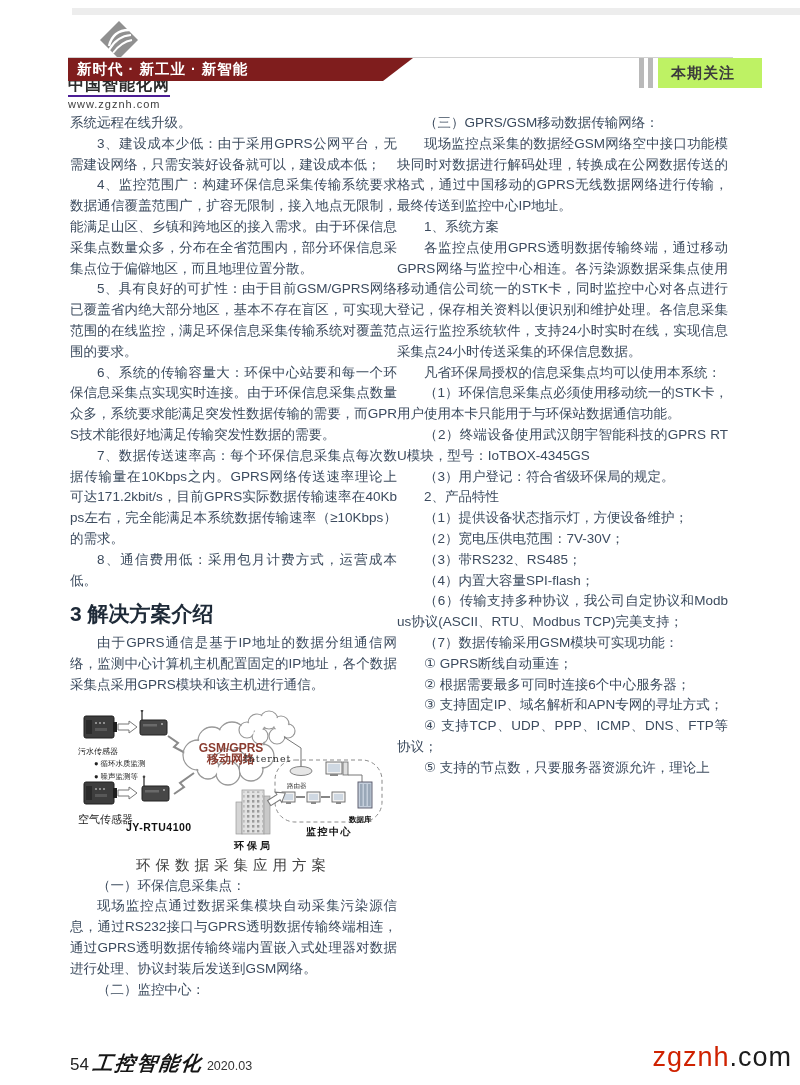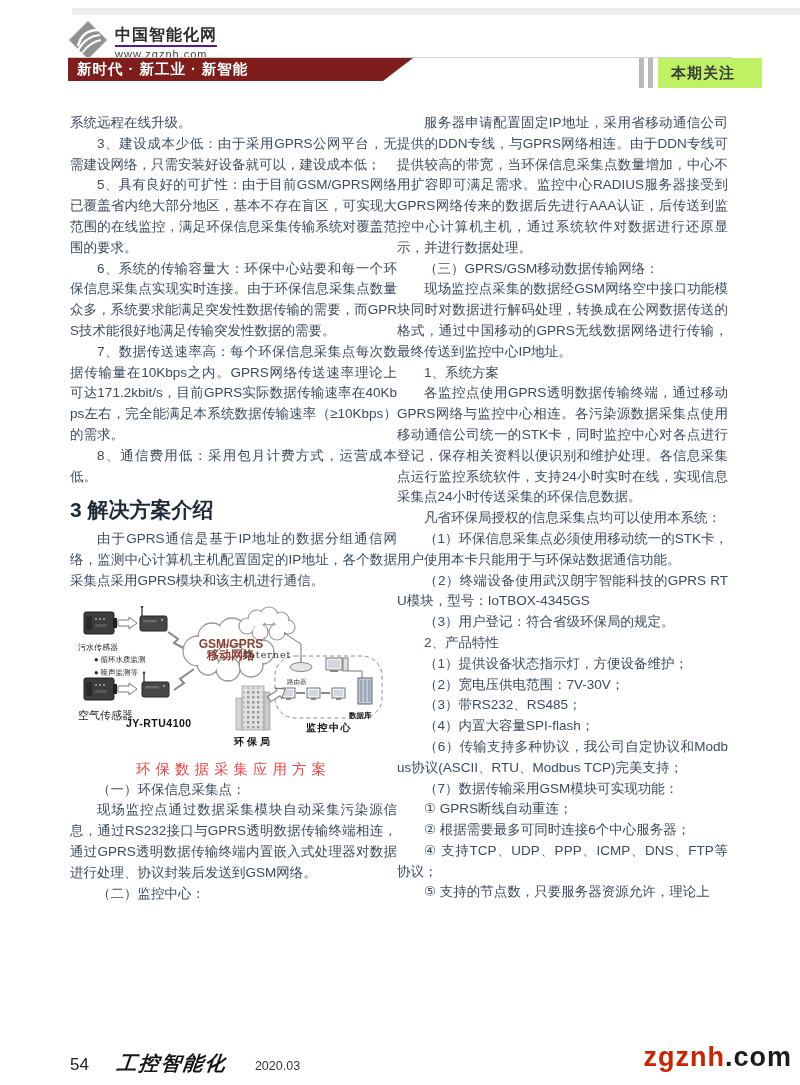--- a/index.html
+++ b/index.html
@@ -5,21 +5,21 @@
   html,body { margin:0; padding:0; background:#ffffff; }
   .page {
     position:relative; width:800px; height:1085px; background:#ffffff;
     font-family:"Liberation Sans","DejaVu Sans",sans-serif; overflow:hidden;
     color:#3c4b5e;
   }
   
   .top-band { position:absolute; left:72px; top:8px; width:728px; height:7px; background:#ededed; }
 
   
-  .logo { position:absolute; left:68px; top:20px; display:flex; align-items:flex-end; gap:7px; }
+  .logo { position:absolute; left:68px; top:20px; display:flex; align-items:center; gap:16px;flex-direction:column; }
   .logo-icon { width:40px; height:40px; }
   .logo-title { font-size:16px; font-weight:bold; color:#2b2b2b; letter-spacing:1px; line-height:18px; }
   .logo-url { font-size:11px; color:#3d3d3d; letter-spacing:1px; border-top:2px solid #4c1d95; padding-top:1px; margin-top:1px; }
 
   .banner-left {
     position:absolute; left:68px; top:58px; width:345px; height:23px;
     background:#7f1d1d; color:#ffffff; font-size:14.5px; font-weight:bold;
     letter-spacing:1px; line-height:23px; padding-left:9px; box-sizing:border-box;
     clip-path:polygon(0 0,100% 0,calc(100% - 30px) 100%,0 100%);
   }
@@ -50,33 +50,33 @@
   .lbl-bullet2 { left:24px; top:57px;  font-size:7.5px; }
   .lbl-sensor2 { left:8px;  top:99px;  font-size:11px; }
   .lbl-rtu     { left:56px; top:107px; font-size:10.5px; font-weight:bold; color:#111; letter-spacing:.5px; }
   .lbl-cloud   { left:118px; top:33px; width:86px; text-align:center; font-size:12px; font-weight:bold; color:#8a3c30; line-height:11px; }
   .lbl-inet    { left:174px; top:13px; font-family:"DejaVu Serif","Liberation Serif",serif; font-size:9.5px; color:#333; letter-spacing:1px;margin-top:26px; }
   .lbl-router  { left:217px; top:66px; font-size:6.5px; color:#333; }
   .lbl-bureau  { left:164px; top:126px; font-size:10px; font-weight:bold; letter-spacing:3px; color:#111; }
   .lbl-db      { left:279px; top:100px; font-size:7.5px; font-weight:bold; color:#111; }
   .lbl-center  { left:236px; top:112px; font-size:10px; font-weight:bold; letter-spacing:1.5px; color:#111; }
   .caption {
-    margin-top:8px; text-align:center; font-family:"DejaVu Serif","Liberation Serif",serif;
-    font-size:14.5px; letter-spacing:5px; color:#ef4444;
-  }
-
-  
-  .footer-left { position:absolute; left:70px; top:1030px; display:flex; align-items:baseline; gap:28px; }
+    margin-top:0; text-align:center; font-family:"DejaVu Serif","Liberation Serif",serif;
+    font-size:14.5px; letter-spacing:5px; color:#404040;
+  }
+
+  
+  .footer-left { position:absolute; left:70px; top:1030px; display:flex; align-items:baseline; gap:4px; }
   .page-num { font-size:17px; color:#222; }
   .journal-logo {
     font-family:"DejaVu Serif","Liberation Serif",serif; font-style:italic; font-weight:bold;
     font-size:20px; color:#151515; letter-spacing:2px; transform:skewX(-6deg); display:inline-block;
   }
   .issue { font-size:12.5px; color:#333;margin-top:29px; }
-  .watermark { position:absolute; right:8px; top:1042px; font-size:27px; font-weight:bold; letter-spacing:1px; }
+  .watermark { position:absolute; right:8px; top:1042px; font-size:27px; font-weight:normal; letter-spacing:1px; }
   .wm-red  { color:#cf2200; }
   .wm-dark { color:#1c1c1c; }
 </style>
 </head>
 <body>
 
 <div class="page">
   <div class="top-band"></div>
 
   <div class="logo">
@@ -97,20 +97,21 @@
   <div class="banner-bars">
       <span></span>
       <span></span>
     </div>
   <div class="banner-right">本期关注</div>
 
   <main class="columns">
     <div class="col col-left">
       <p class="para noindent">系统远程在线升级。</p>
       <p class="para">3、建设成本少低：由于采用GPRS公网平台，无需建设网络，只需安装好设备就可以，建设成本低；</p>
+      <p class="para">4、监控范围广：构建环保信息采集传输系统要求数据通信覆盖范围广，扩容无限制，接入地点无限制，能满足山区、乡镇和跨地区的接入需求。由于环保信息采集点数量众多，分布在全省范围内，部分环保信息采集点位于偏僻地区，而且地理位置分散。</p>
       <p class="para">5、具有良好的可扩性：由于目前GSM/GPRS网络已覆盖省内绝大部分地区，基本不存在盲区，可实现大范围的在线监控，满足环保信息采集传输系统对覆盖范围的要求。</p>
       <p class="para">6、系统的传输容量大：环保中心站要和每一个环保信息采集点实现实时连接。由于环保信息采集点数量众多，系统要求能满足突发性数据传输的需要，而GPRS技术能很好地满足传输突发性数据的需要。</p>
       <p class="para">7、数据传送速率高：每个环保信息采集点每次数据传输量在10Kbps之内。GPRS网络传送速率理论上可达171.2kbit/s，目前GPRS实际数据传输速率在40Kbps左右，完全能满足本系统数据传输速率（≥10Kbps）的需求。</p>
       <p class="para">8、通信费用低：采用包月计费方式，运营成本低。</p>
       <h2 class="sec-heading">3 解决方案介绍</h2>
       <p class="para">由于GPRS通信是基于IP地址的数据分组通信网络，监测中心计算机主机配置固定的IP地址，各个数据采集点采用GPRS模块和该主机进行通信。</p>
 
       <figure class="diagram" style="margin-left:0;margin-right:0;">
         <svg width="327" height="145" viewBox="0 0 327 145">
           <defs>
@@ -269,38 +270,38 @@
         <div class="dlbl lbl-center">监控中心</div>
       </figure>
       <div class="caption">环保数据采集应用方案</div>
 
       <p class="para">（一）环保信息采集点：</p>
       <p class="para">现场监控点通过数据采集模块自动采集污染源信息，通过RS232接口与GPRS透明数据传输终端相连，通过GPRS透明数据传输终端内置嵌入式处理器对数据进行处理、协议封装后发送到GSM网络。</p>
       <p class="para">（二）监控中心：</p>
     </div>
 
     <div class="col col-right">
-      <p class="para">服务器申请配置固定IP地址，采用省移动通信公司提供的DDN专线，与GPRS网络相连。由于DDN专线可提供较高的带宽，当环保信息采集点数量增加，中心不用扩容即可满足需求。监控中心RADIUS服务器接受到GPRS网络传来的数据后先进行AAA认证，后传送到监控中心计算机主机，通过系统软件对数据进行还原显示，并进行数据处理。</p>
       <p class="para">（三）GPRS/GSM移动数据传输网络：</p>
       <p class="para">现场监控点采集的数据经GSM网络空中接口功能模块同时对数据进行解码处理，转换成在公网数据传送的格式，通过中国移动的GPRS无线数据网络进行传输，最终传送到监控中心IP地址。</p>
       <p class="para">1、系统方案</p>
       <p class="para">各监控点使用GPRS透明数据传输终端，通过移动GPRS网络与监控中心相连。各污染源数据采集点使用移动通信公司统一的STK卡，同时监控中心对各点进行登记，保存相关资料以便识别和维护处理。各信息采集点运行监控系统软件，支持24小时实时在线，实现信息采集点24小时传送采集的环保信息数据。</p>
       <p class="para">凡省环保局授权的信息采集点均可以使用本系统：</p>
       <p class="para">（1）环保信息采集点必须使用移动统一的STK卡，用户使用本卡只能用于与环保站数据通信功能。</p>
       <p class="para">（2）终端设备使用武汉朗宇智能科技的GPRS RTU模块，型号：IoTBOX-4345GS</p>
       <p class="para">（3）用户登记：符合省级环保局的规定。</p>
       <p class="para">2、产品特性</p>
       <p class="para">（1）提供设备状态指示灯，方便设备维护；</p>
       <p class="para">（2）宽电压供电范围：7V-30V；</p>
       <p class="para">（3）带RS232、RS485；</p>
       <p class="para">（4）内置大容量SPI-flash；</p>
       <p class="para">（6）传输支持多种协议，我公司自定协议和Modbus协议(ASCII、RTU、Modbus TCP)完美支持；</p>
       <p class="para">（7）数据传输采用GSM模块可实现功能：</p>
       <p class="para">① GPRS断线自动重连；</p>
       <p class="para">② 根据需要最多可同时连接6个中心服务器；</p>
+      <p class="para">③ 支持固定IP、域名解析和APN专网的寻址方式；</p>
       <p class="para">④ 支持TCP、UDP、PPP、ICMP、DNS、FTP等协议；</p>
       <p class="para">⑤ 支持的节点数，只要服务器资源允许，理论上</p>
     </div>
   </main>
 
   <div class="footer-left">
     <span class="page-num">54</span>
     <span class="journal-logo">工控智能化</span>
     <span class="issue">2020.03</span>
   </div>

